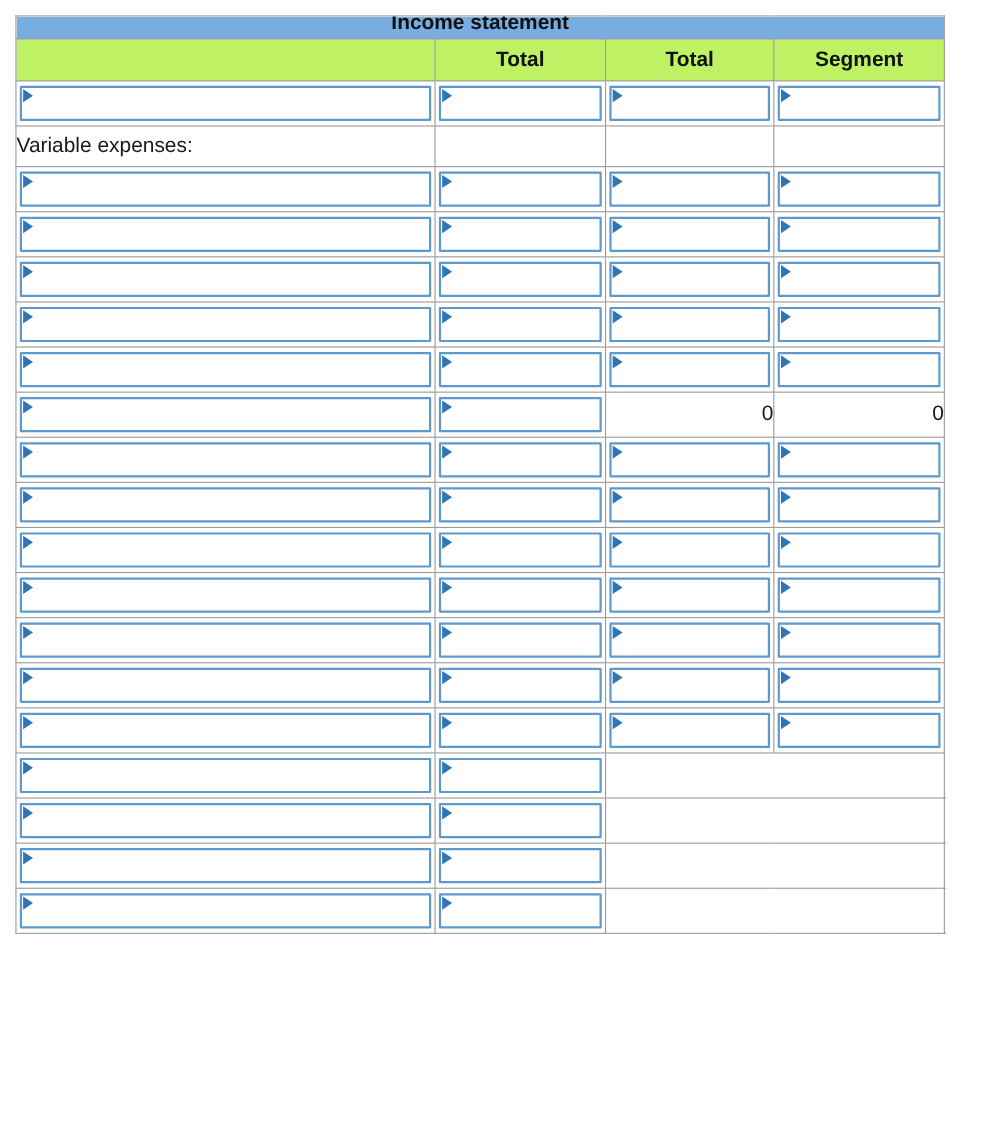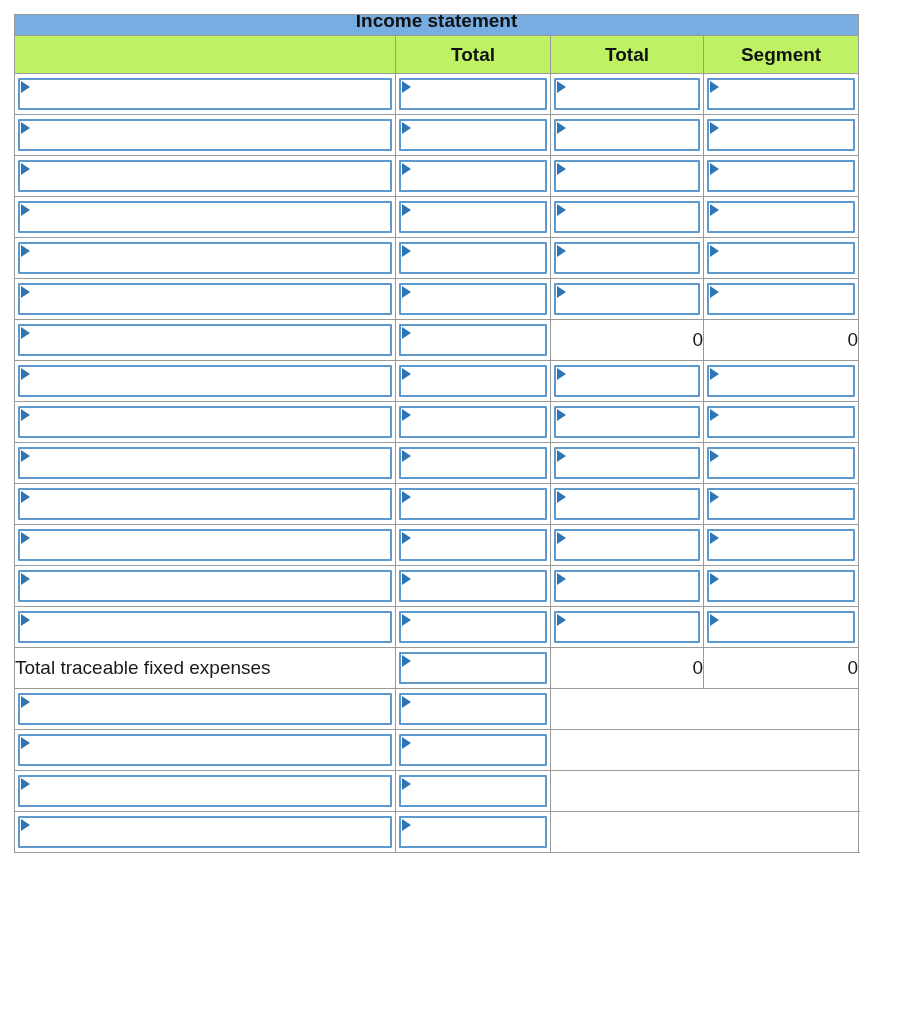--- a/index.html
+++ b/index.html
@@ -166,20 +166,26 @@
               <span class="tri"></span>
             </div>
           </td>
           <td class="tb-bottom dd">
             <div class="dd-box">
               <span class="tri"></span>
             </div>
           </td>
         </tr>
         <tr>
+          <td class=" lbl"><span>Variable expenses:</span></td>
+          <td class=" blank"></td>
+          <td class=" blank"></td>
+          <td class=" blank"></td>
+        </tr>
+        <tr>
           <td class=" dd">
             <div class="dd-box">
               <span class="tri"></span>
             </div>
           </td>
           <td class=" dd">
             <div class="dd-box">
               <span class="tri"></span>
             </div>
           </td>
@@ -444,30 +450,20 @@
               <span class="tri"></span>
             </div>
           </td>
           <td class="tb-bottom dd">
             <div class="dd-box">
               <span class="tri"></span>
             </div>
           </td>
         </tr>
         <tr>
-          <td class=" lbl"><span>Total traceable fixed expenses</span></td>
-          <td class=" dd">
-            <div class="dd-box">
-              <span class="tri"></span>
-            </div>
-          </td>
-          <td class=" num"><span>0</span></td>
-          <td class=" num"><span>0</span></td>
-        </tr>
-        <tr>
           <td class=" dd">
             <div class="dd-box">
               <span class="tri"></span>
             </div>
           </td>
           <td class=" dd">
             <div class="dd-box">
               <span class="tri"></span>
             </div>
           </td>

